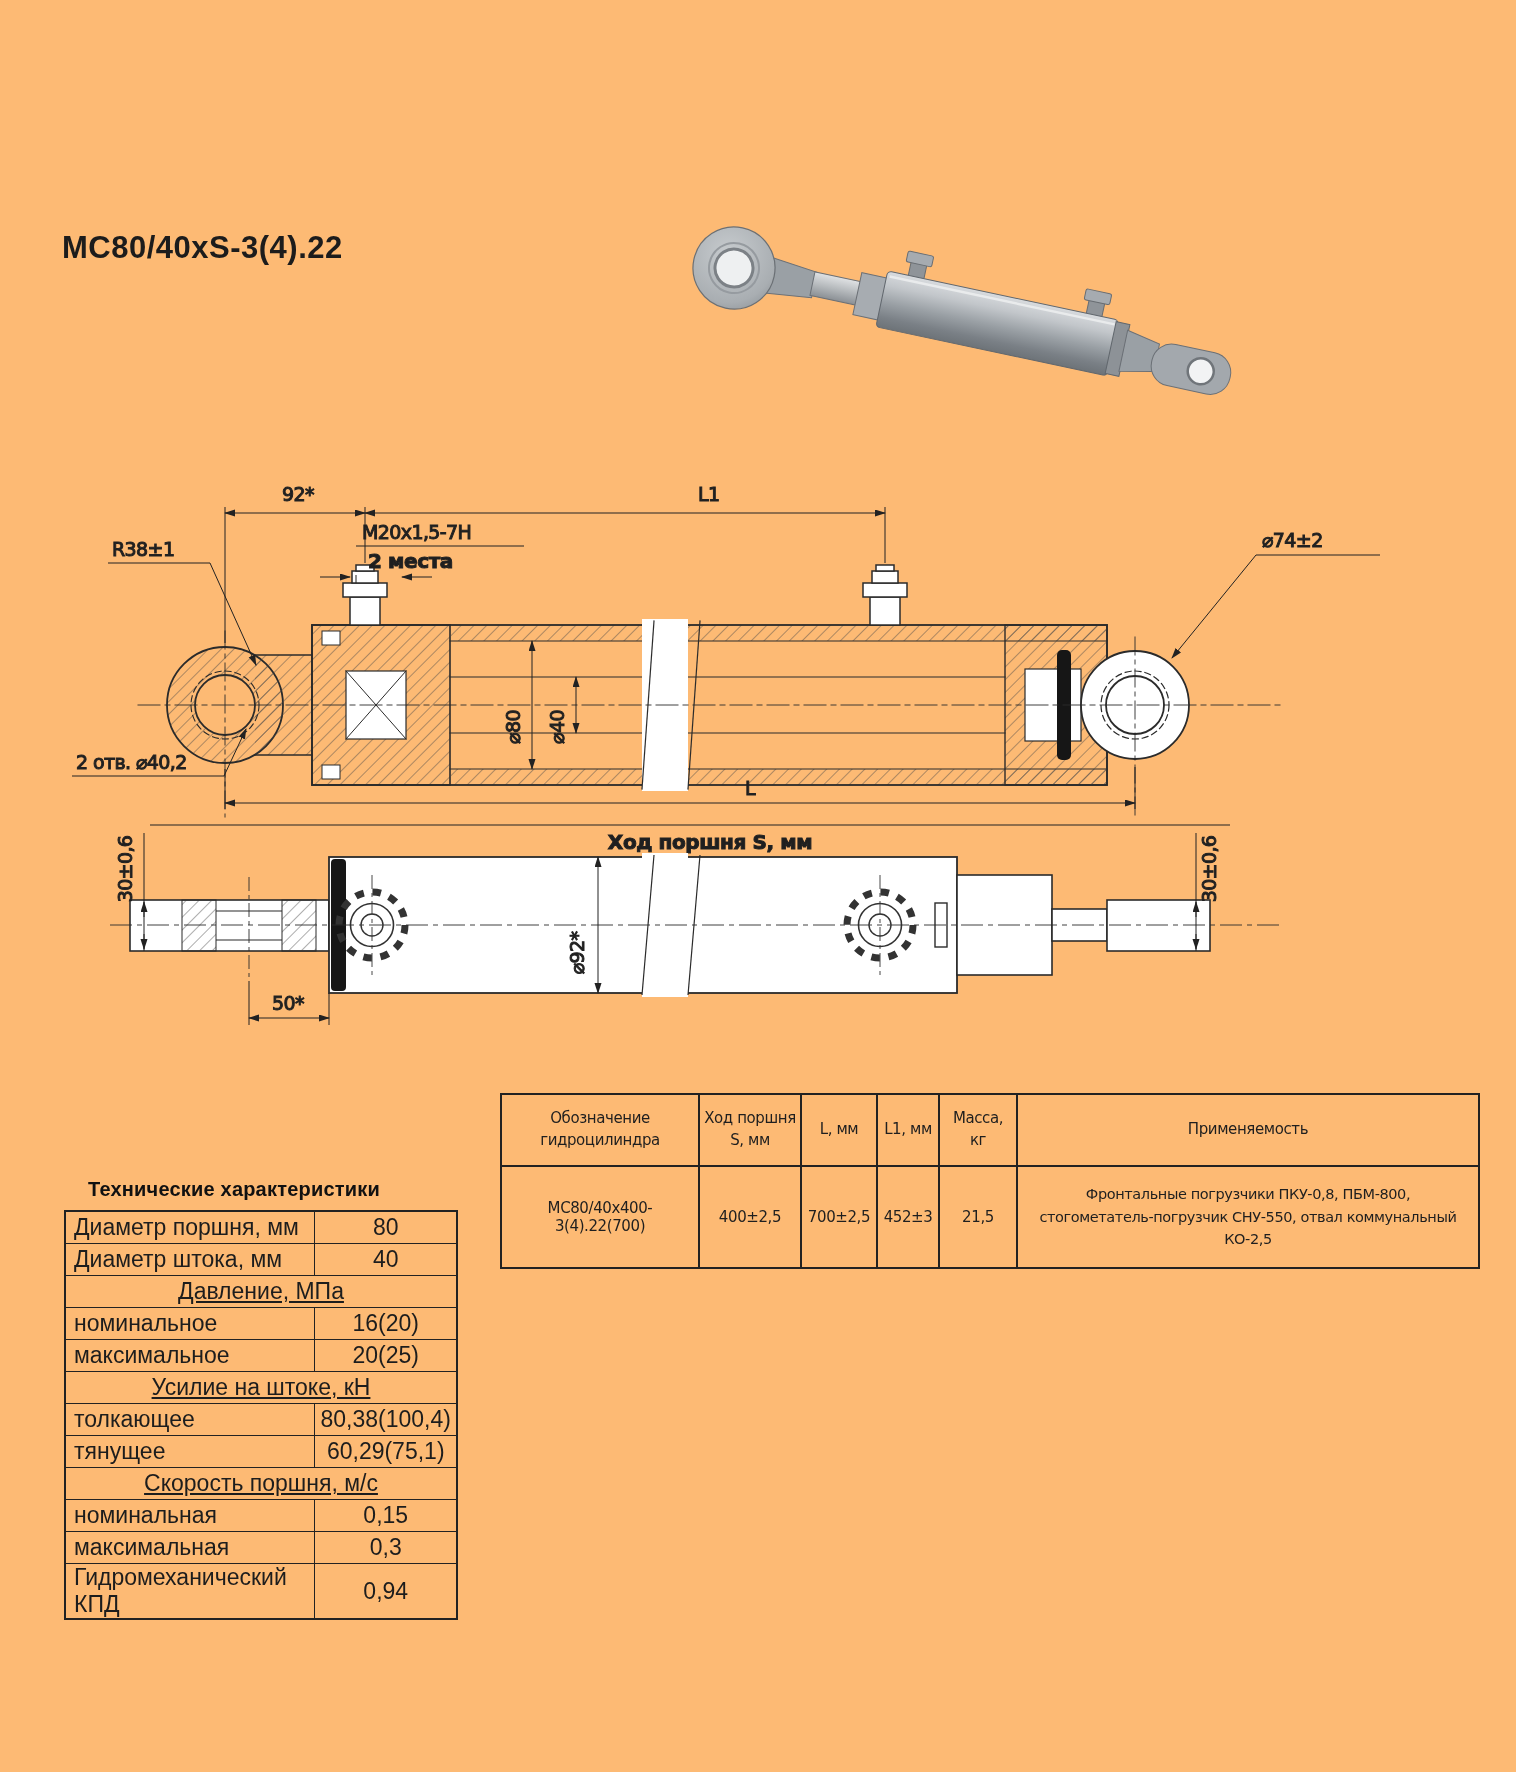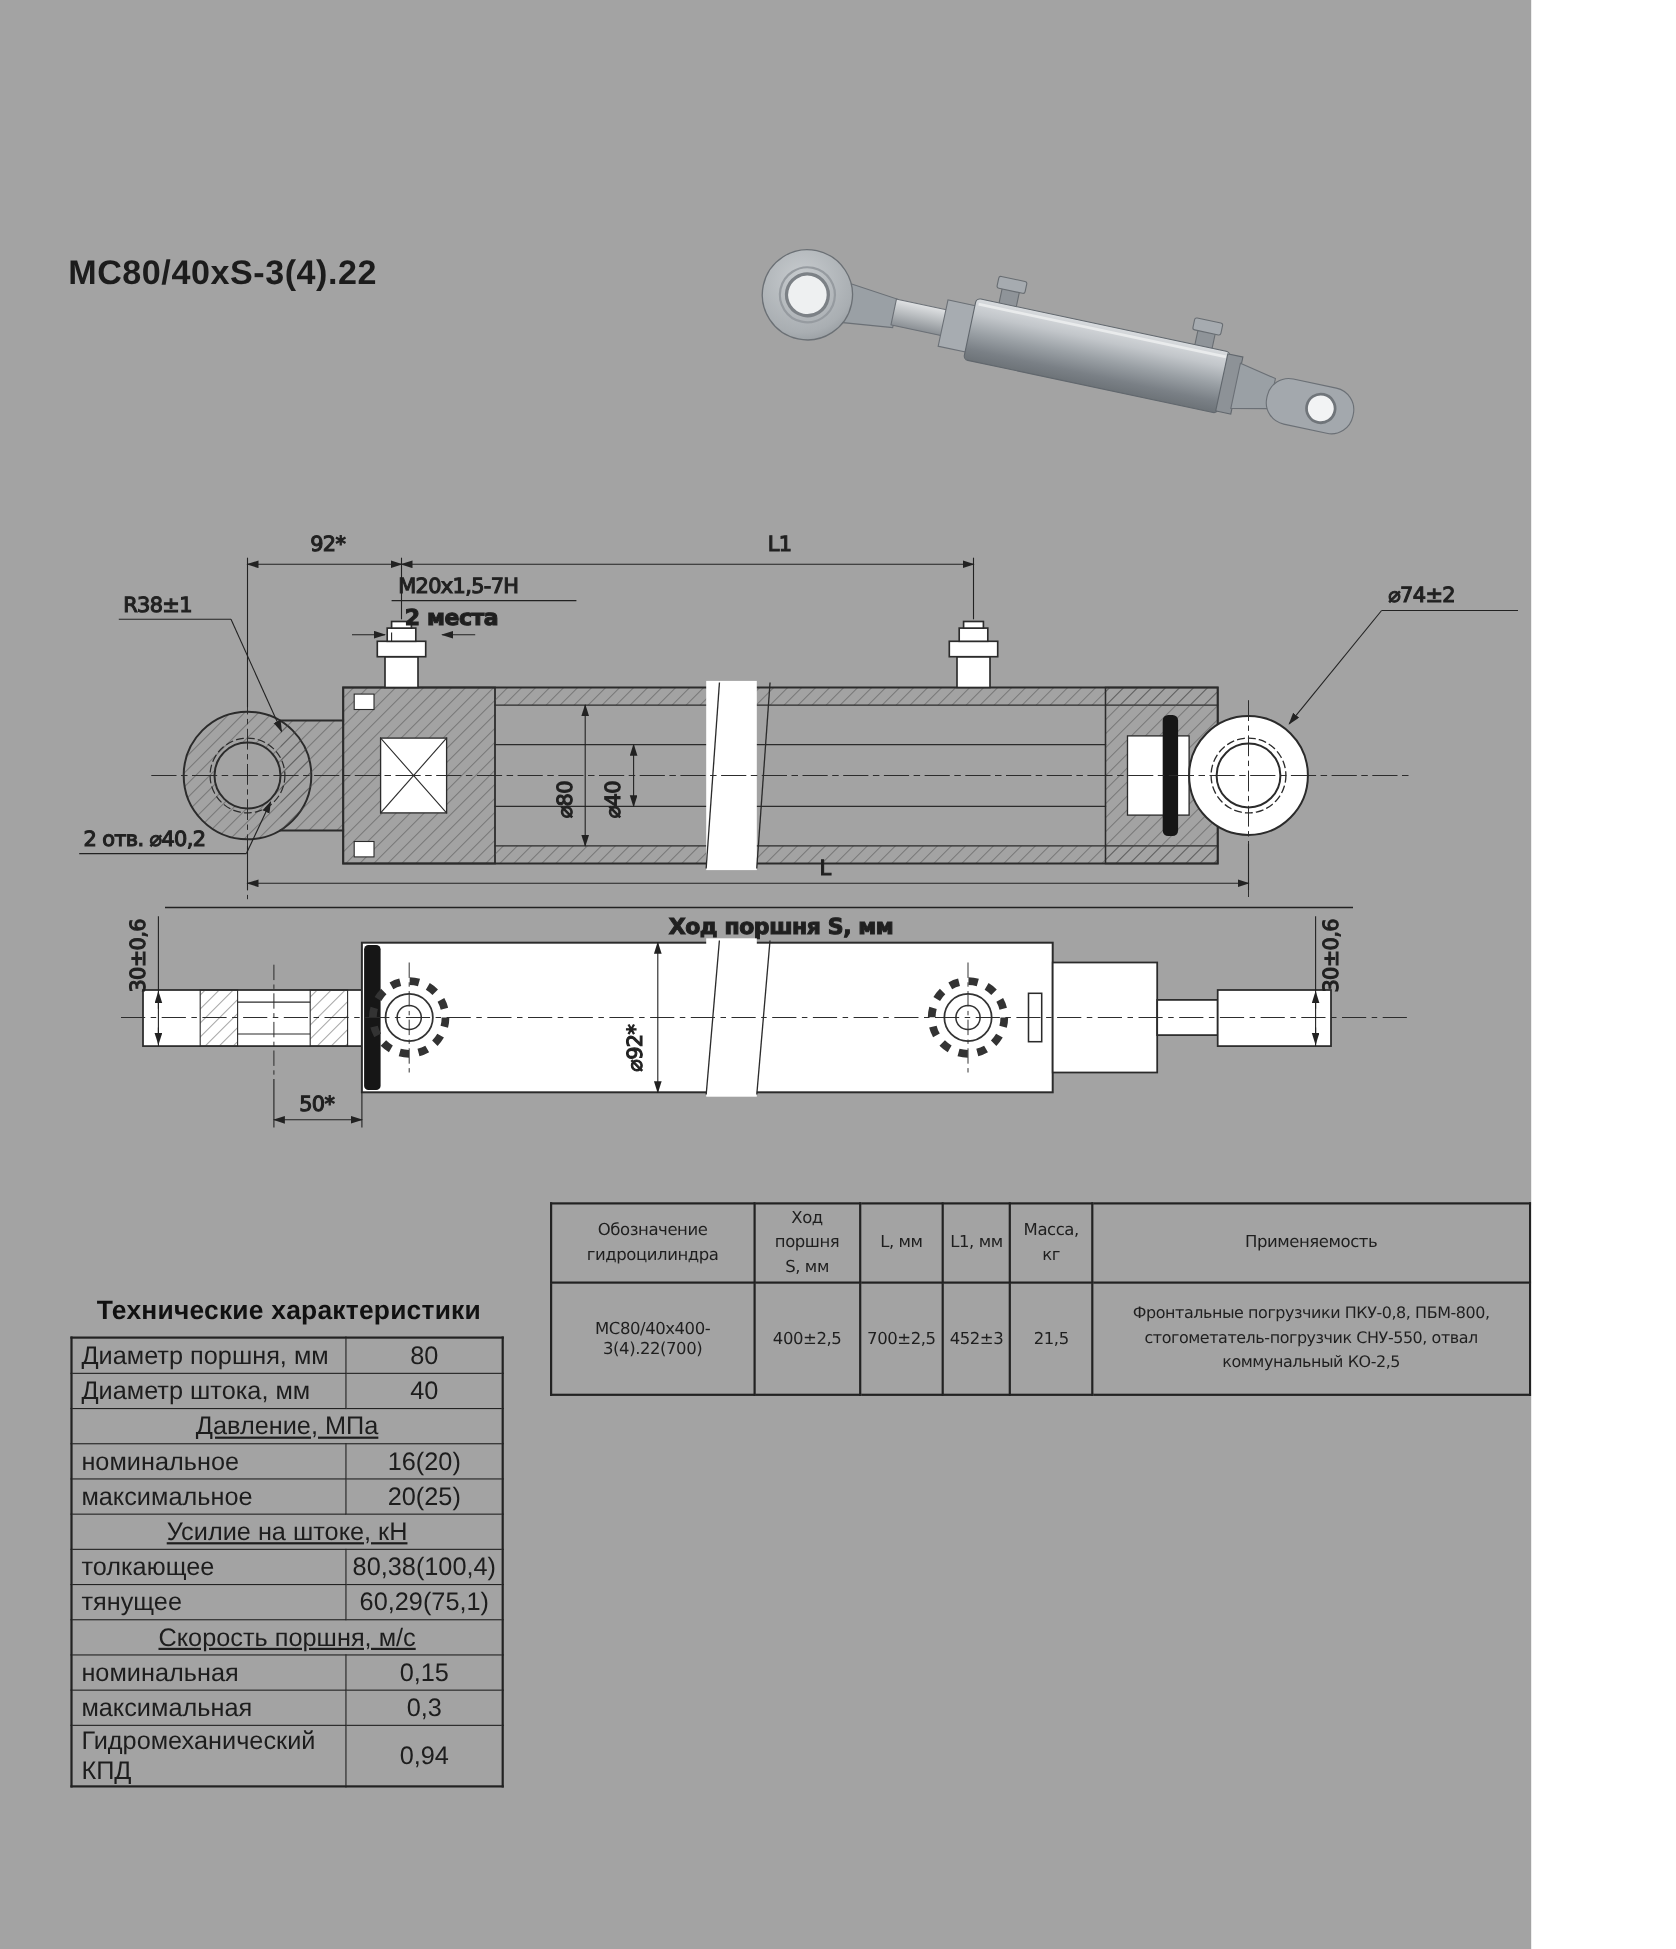--- a/index.html
+++ b/index.html
@@ -1,33 +1,33 @@
 <!DOCTYPE html>
 <html><head>
 <meta charset="utf-8">
 <style>
   html,body{margin:0;padding:0;background:#ffffff;}
-  .page{position:relative;width:1392px;height:1772px;background:#a3a3a3;overflow:hidden;
+  .page{position:relative;width:1516px;height:1772px;background:#fdba74;overflow:hidden;
         font-family:"Liberation Sans",sans-serif;color:#1f1f1f;}
   .doc-title{position:absolute;left:62px;top:230px;font-size:31px;font-weight:bold;
              letter-spacing:0.5px;color:#1c1c1c;}
   svg text{user-select:none;}
   .dtxt{font-family:"DejaVu Sans",sans-serif;font-size:19px;fill:#1f1f1f;letter-spacing:-0.6px;}
   .dtxt-bold{font-family:"DejaVu Sans",sans-serif;font-size:20px;font-weight:bold;fill:#1f1f1f;letter-spacing:-0.4px;}
   
   .spec{position:absolute;left:500px;top:1093px;border-collapse:collapse;table-layout:fixed;
         font-family:"DejaVu Sans",sans-serif;font-size:15px;color:#1f1f1f;}
   .spec th,.spec td{border:2px solid #222;text-align:center;vertical-align:middle;
         font-weight:normal;padding:2px 4px;letter-spacing:-0.4px;}
   .spec thead th{height:66px;line-height:1.45;}
   .spec tbody td{height:96px;}
   .spec .apply-cell{font-size:14.5px;line-height:1.55;padding:2px 10px;}
   
   .tech-wrap{position:absolute;left:64px;top:1178px;width:394px;}
-  .tech-title{font-size:24px;font-weight:bold;color:#111;margin:0 0 9px 24px;letter-spacing:0.2px;}
+  .tech-title{font-size:20px;font-weight:bold;color:#111;margin:0 0 9px 24px;letter-spacing:0.2px;}
   .tech{border-collapse:collapse;width:394px;font-size:23px;color:#1d1d1d;border:2px solid #222;}
   .tech td{border:1px solid #222;height:31px;padding:0;}
   .tech .lab{padding-left:8px;width:250px;}
   .tech .val{text-align:center;width:144px;}
   .tech .sec{text-align:center;text-decoration:underline;}
 </style>
 </head>
 <body>
 
 <div class="page">

